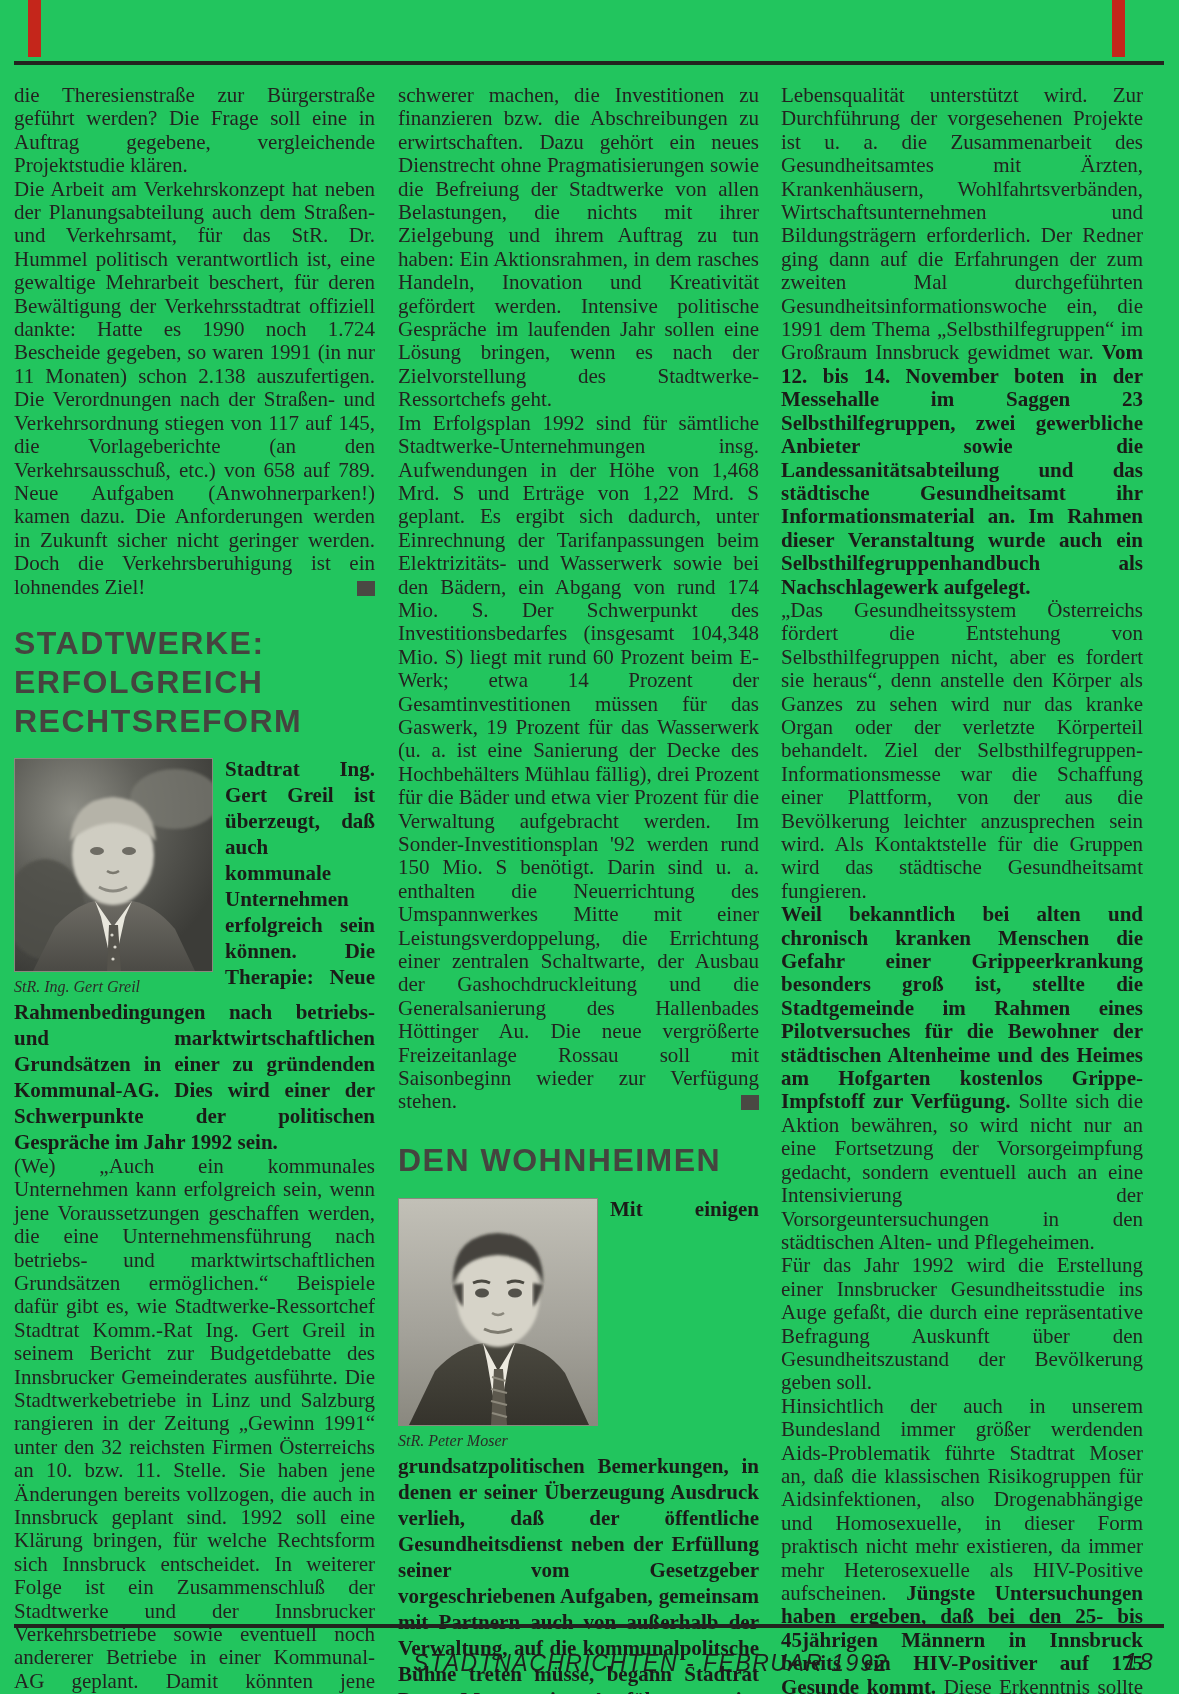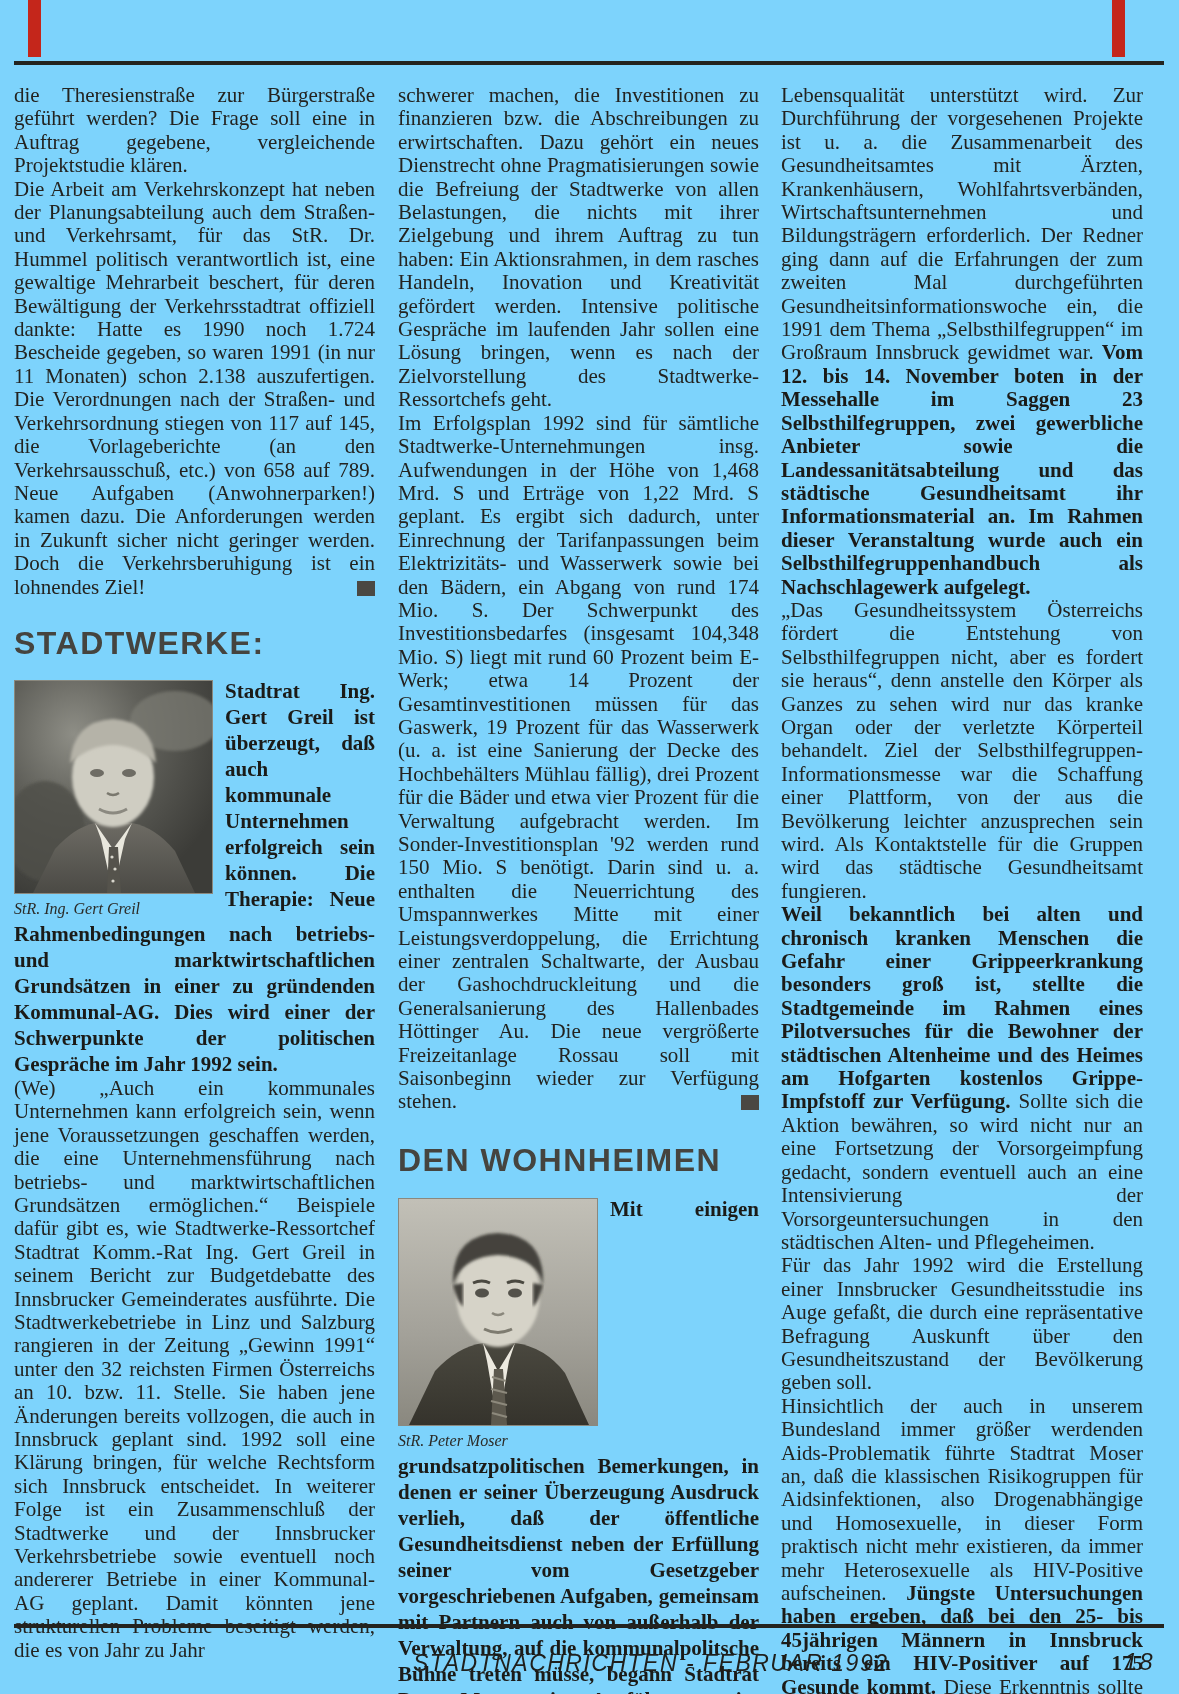--- a/index.html
+++ b/index.html
@@ -1,20 +1,20 @@
 <!DOCTYPE html>
 <html><head>
 <meta charset="utf-8">
 <style>
   html,body{margin:0;padding:0;background:#d8d6ca;}
   .page{
     position:relative;
     width:1179px;height:1694px;
     margin:0 auto;
-    background:#7dd3fc;
+    background:#22c55e;
     font-family:"Liberation Serif", serif;
     color:#232320;
     overflow:hidden;
   }
   .redbar{position:absolute;top:0;width:13px;height:57px;}
   .redbar.left{left:28px;}
   .redbar.right{left:1112px;}
   .rule{position:absolute;left:14px;width:1150px;height:4px;background:#23231f;}
   .rule.top{top:61px;}
   .rule.bottom{top:1624px;}
@@ -73,20 +73,22 @@
   <div class="redbar left" style="background: rgb(196, 38, 27);"></div>
   <div class="redbar right" style="background: rgb(196, 38, 27);"></div>
   <div class="rule top"></div>
 
   <div class="col col1">
     <p>die Theresienstraße zur Bürgerstraße geführt werden? Die Frage soll eine in Auftrag gegebene, vergleichende Projektstudie klären.</p>
     <p><span>Die Arbeit am Verkehrskonzept hat neben der Planungsabteilung auch dem Straßen- und Verkehrsamt, für das StR. Dr. Hummel politisch verantwortlich ist, eine gewaltige Mehrarbeit beschert, für deren Bewältigung der Verkehrsstadtrat offiziell dankte: Hatte es 1990 noch 1.724 Bescheide gegeben, so waren 1991 (in nur 11 Monaten) schon 2.138 auszufertigen. Die Verordnungen nach der Straßen- und Verkehrsordnung stiegen von 117 auf 145, die Vorlageberichte (an den Verkehrsausschuß, etc.) von 658 auf 789. Neue Aufgaben (Anwohnerparken!) kamen dazu. Die Anforderungen werden in Zukunft sicher nicht geringer werden. Doch die Verkehrsberuhigung ist ein lohnendes Ziel!</span><span class="endsq"></span></p>
 
     <div class="headline h-one">
       <div>STADTWERKE:</div>
+      <div>ERFOLGREICH</div>
+      <div>RECHTSREFORM</div>
     </div>
 
     <figure>
       <svg width="197" height="212" viewBox="0 0 197 212">
         <defs>
           <radialGradient id="g-bg1" cx="30%" cy="25%" r="80%">
             <stop offset="0%" stop-color="#8e8e86"></stop>
             <stop offset="45%" stop-color="#60605a"></stop>
             <stop offset="100%" stop-color="#3c3c38"></stop>
           </radialGradient>

